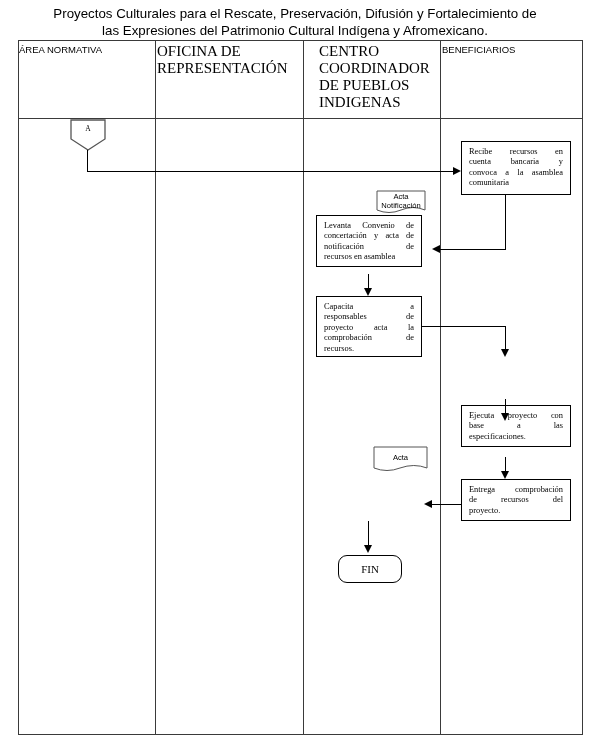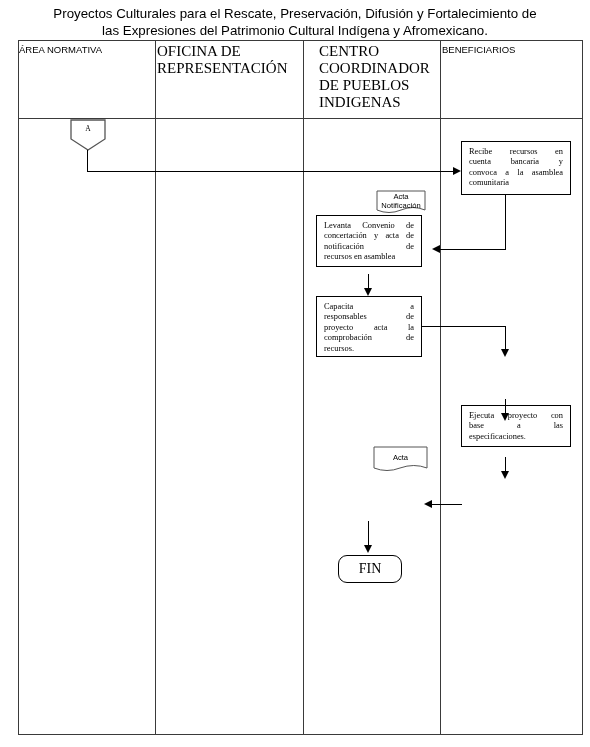--- a/index.html
+++ b/index.html
@@ -90,21 +90,21 @@
     padding: 5px 7px 12px 7px;
   }
   .proc > span { display: block; }
   
   .proc.just { text-align: justify; text-align-last: justify; }
   .proc.just .lastline { text-align-last: left; }
 
   .terminator {
     border: 1.4px solid #000;
     border-radius: 9px;
-    font-size: 14px;
+    font-size: 11px;
     text-align: left;
     display: flex;
     align-items: center;
     justify-content: center;
   }
 
   
   .docshape {
     position: absolute;
   }
@@ -241,20 +241,25 @@
     <span>Ejecuta proyecto con</span>
     <span>base a las</span>
     <span class="lastline">especificaciones.</span>
   </div>
   <div class="ln lnv" style="left:504.6px; top:399px; height:18px;"></div>
   <div class="arrow arrow-down" style="left:501px; top:413px;"></div>
 
   <div class="ln lnv" style="left:504.6px; top:457px; height:18px;"></div>
   <div class="arrow arrow-down" style="left:501px; top:471px;"></div>
 
+  <div class="node proc just" style="left:461px; top:479px; width:110px; height:42px;">
+    <span>Entrega comprobación</span>
+    <span>de recursos del</span>
+    <span class="lastline">proyecto.</span>
+  </div>
 
   <div class="ln lnh" style="left:432px; top:503.6px; width:30px;"></div>
   <div class="arrow arrow-left" style="left:424px; top:500px;"></div>
 
   <div class="docshape" style="left:373px; top:446px; width:55px; height:28px;">
     <svg width="55" height="28" viewBox="0 0 55 28">
       <path d="M1,1 L54,1 L54,22 Q41,17 27,22 Q14,27 1,22 Z" fill="#ffffff" stroke="#555555" stroke-width="1"></path>
     </svg>
     <div class="doclabel" style="top:7px;">Acta</div>
   </div>

